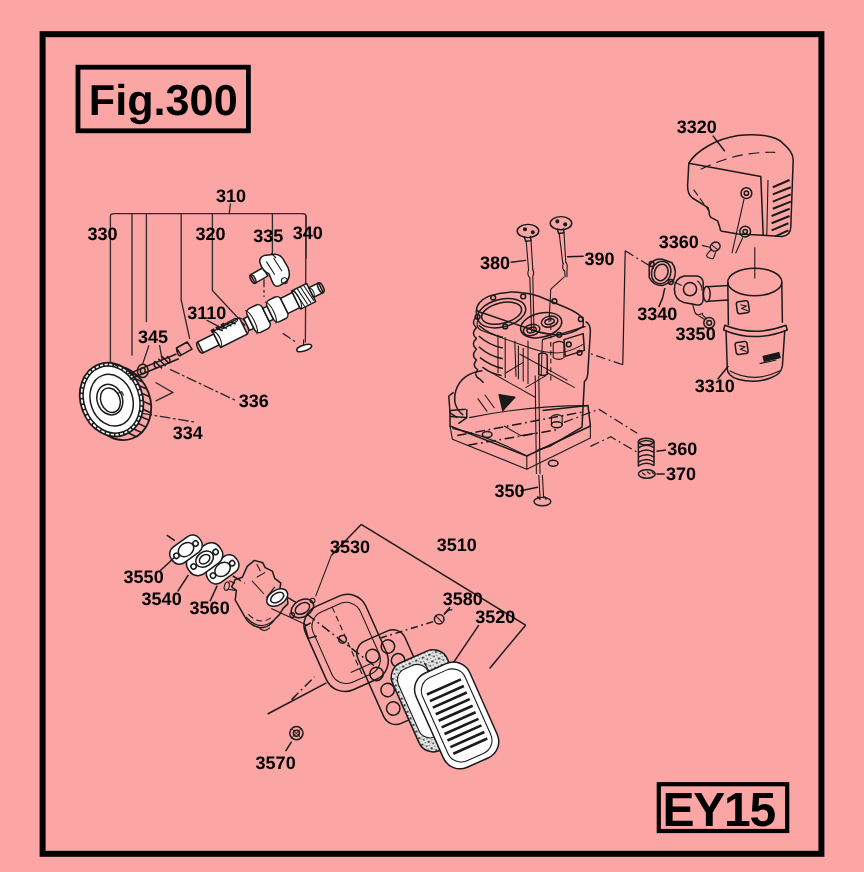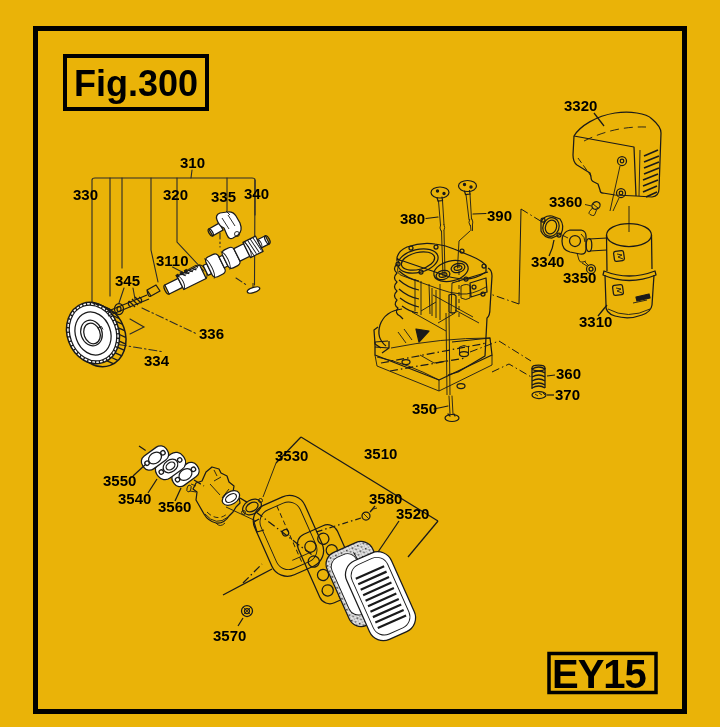--- a/index.html
+++ b/index.html
@@ -1,16 +1,16 @@
 <!DOCTYPE html>
 <html><head>
 <meta charset="utf-8">
 <style>
 html,body{margin:0;padding:0;background:#ffffff;}
-#page{position:relative;width:720px;height:727px;background:#eab308;overflow:hidden;}
+#page{position:relative;width:720px;height:727px;background:#fca5a5;overflow:hidden;}
 svg{position:absolute;top:0;left:0;}
 text{font-family:"Liberation Sans",sans-serif;font-weight:bold;fill:#000;}
 .lbl{font-size:15px;}
 </style>
 </head>
 <body>
 <div id="page">
 <svg width="720" height="727" viewBox="0 0 720 727">
 <defs>
 <pattern id="speck" width="6" height="6" patternUnits="userSpaceOnUse">

